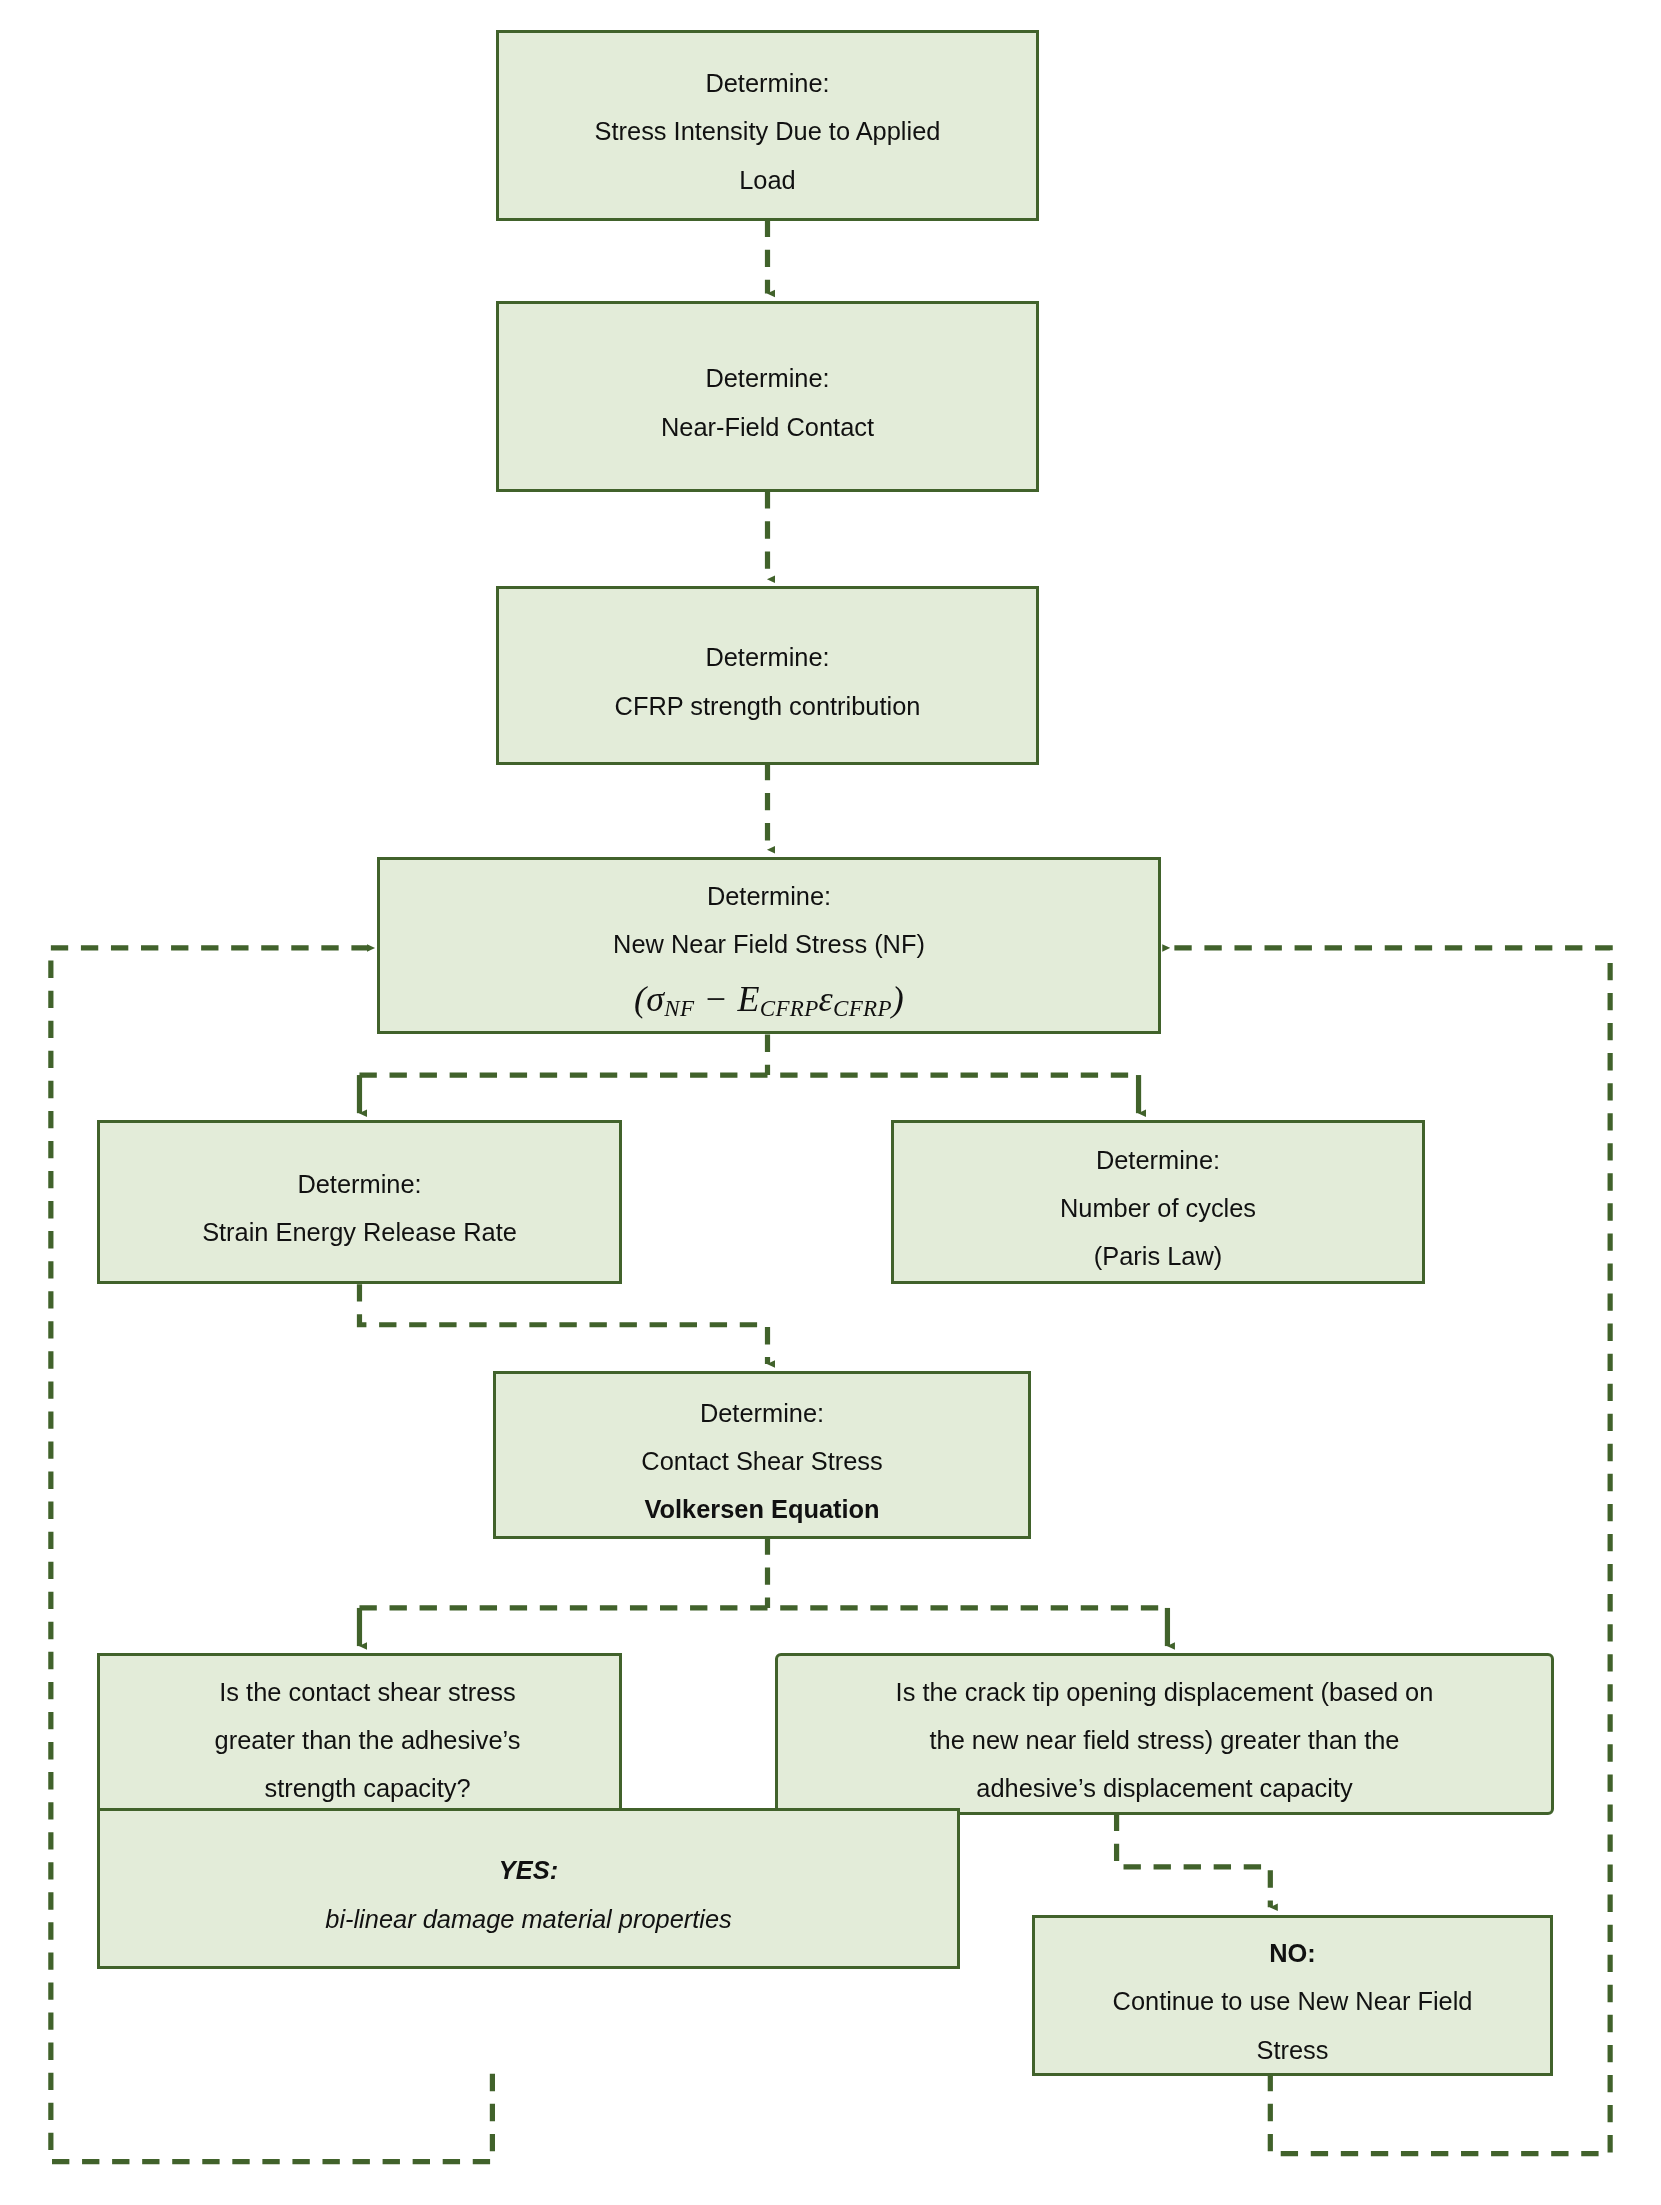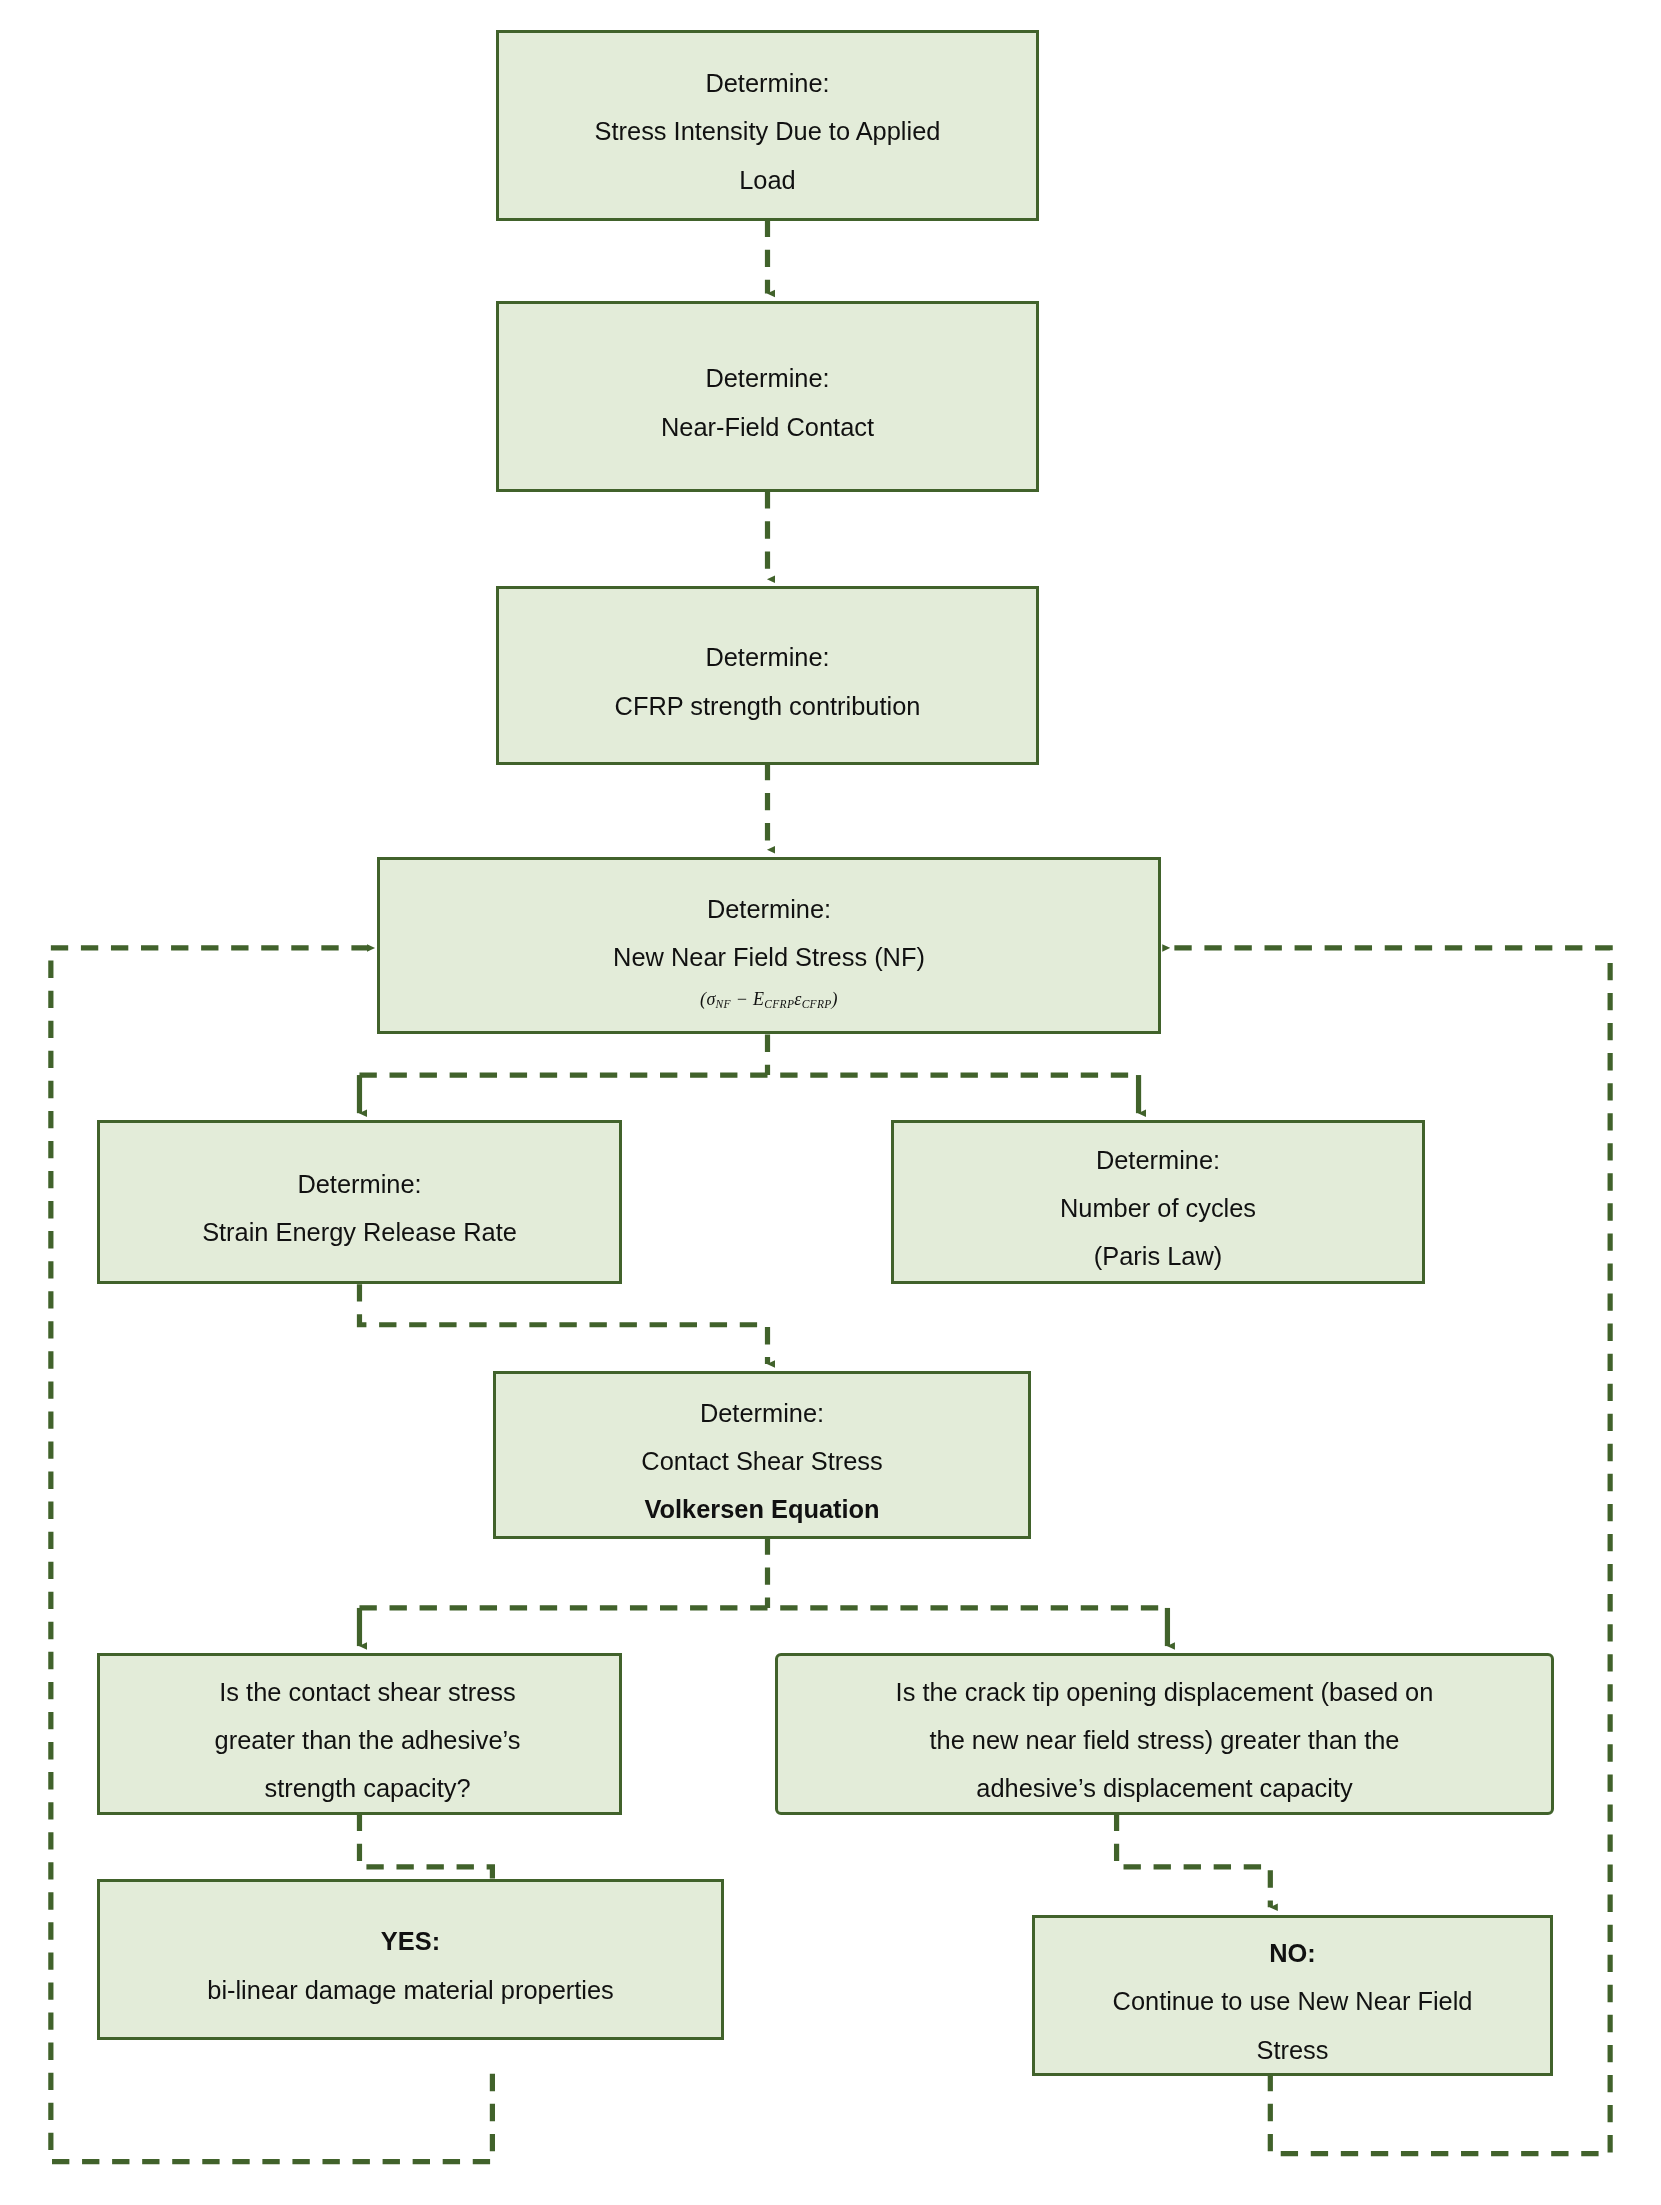--- a/index.html
+++ b/index.html
@@ -41,21 +41,21 @@
     color: #111111;
     font-size: 25.4px;
     line-height: 1.42;
     padding: 3.5px 8px;
   }
   .node .line { display: block; white-space: nowrap; margin-top: 12px; }
   .node .line.bold { font-weight: bold; }
   .eq {
     font-family: "Liberation Serif", serif;
     font-style: italic;
-    font-size: 18px;
+    font-size: 36px;
     letter-spacing: 0.3px;
   }
   .eq sub {
     font-size: 0.64em;
     vertical-align: -0.22em;
     font-style: italic;
   }
 </style>
 </head>
 <body>
@@ -151,21 +151,21 @@
     <span class="line">greater than the adhesive’s</span>
     <span class="line">strength capacity?</span>
   </div>
 
   <div class="node" style="left:775px; top:1653px; width:779px; height:162px;border-radius:6px;">
     <span class="line">Is the crack tip opening displacement (based on</span>
     <span class="line">the new near field stress) greater than the</span>
     <span class="line">adhesive’s displacement capacity</span>
   </div>
 
-  <div class="node" style="left:97px; top:1879px; width:627px; height:161px;">
+  <div class="node" style="left:97px; top:1808px; width:863px; height:161px;font-style:italic;">
     <span class="line bold">YES:</span>
     <span class="line">bi-linear damage material properties</span>
   </div>
 
   <div class="node" style="left:1032px; top:1915px; width:521px; height:161px;">
     <span class="line bold">NO:</span>
     <span class="line">Continue to use New Near Field</span>
     <span class="line">Stress</span>
   </div>
 

